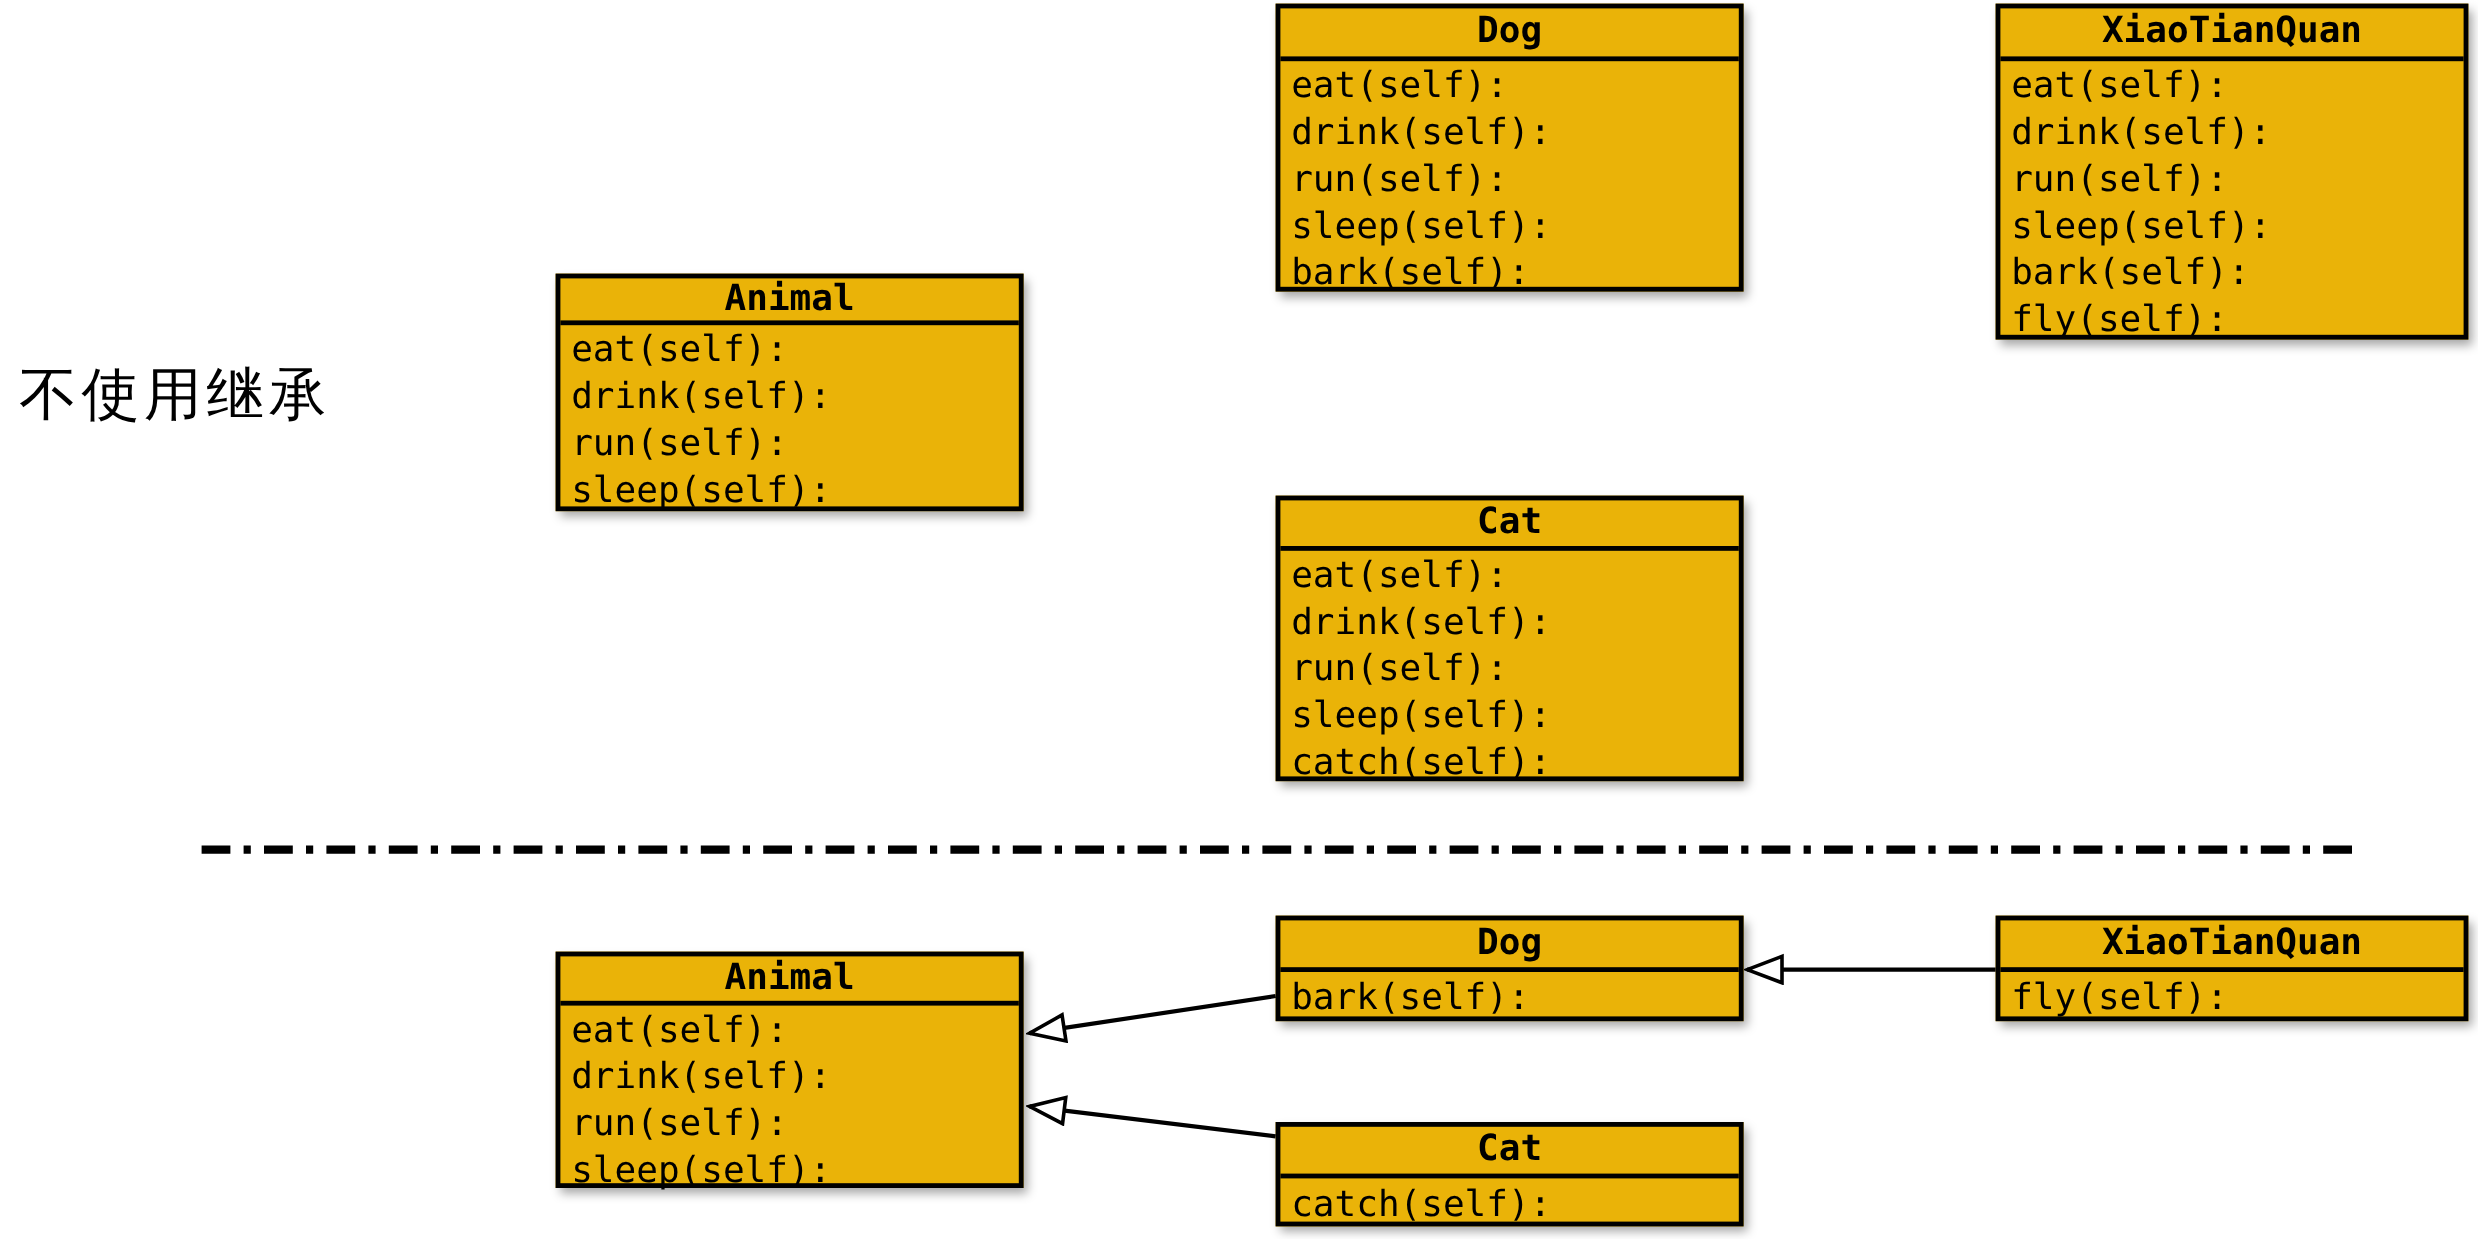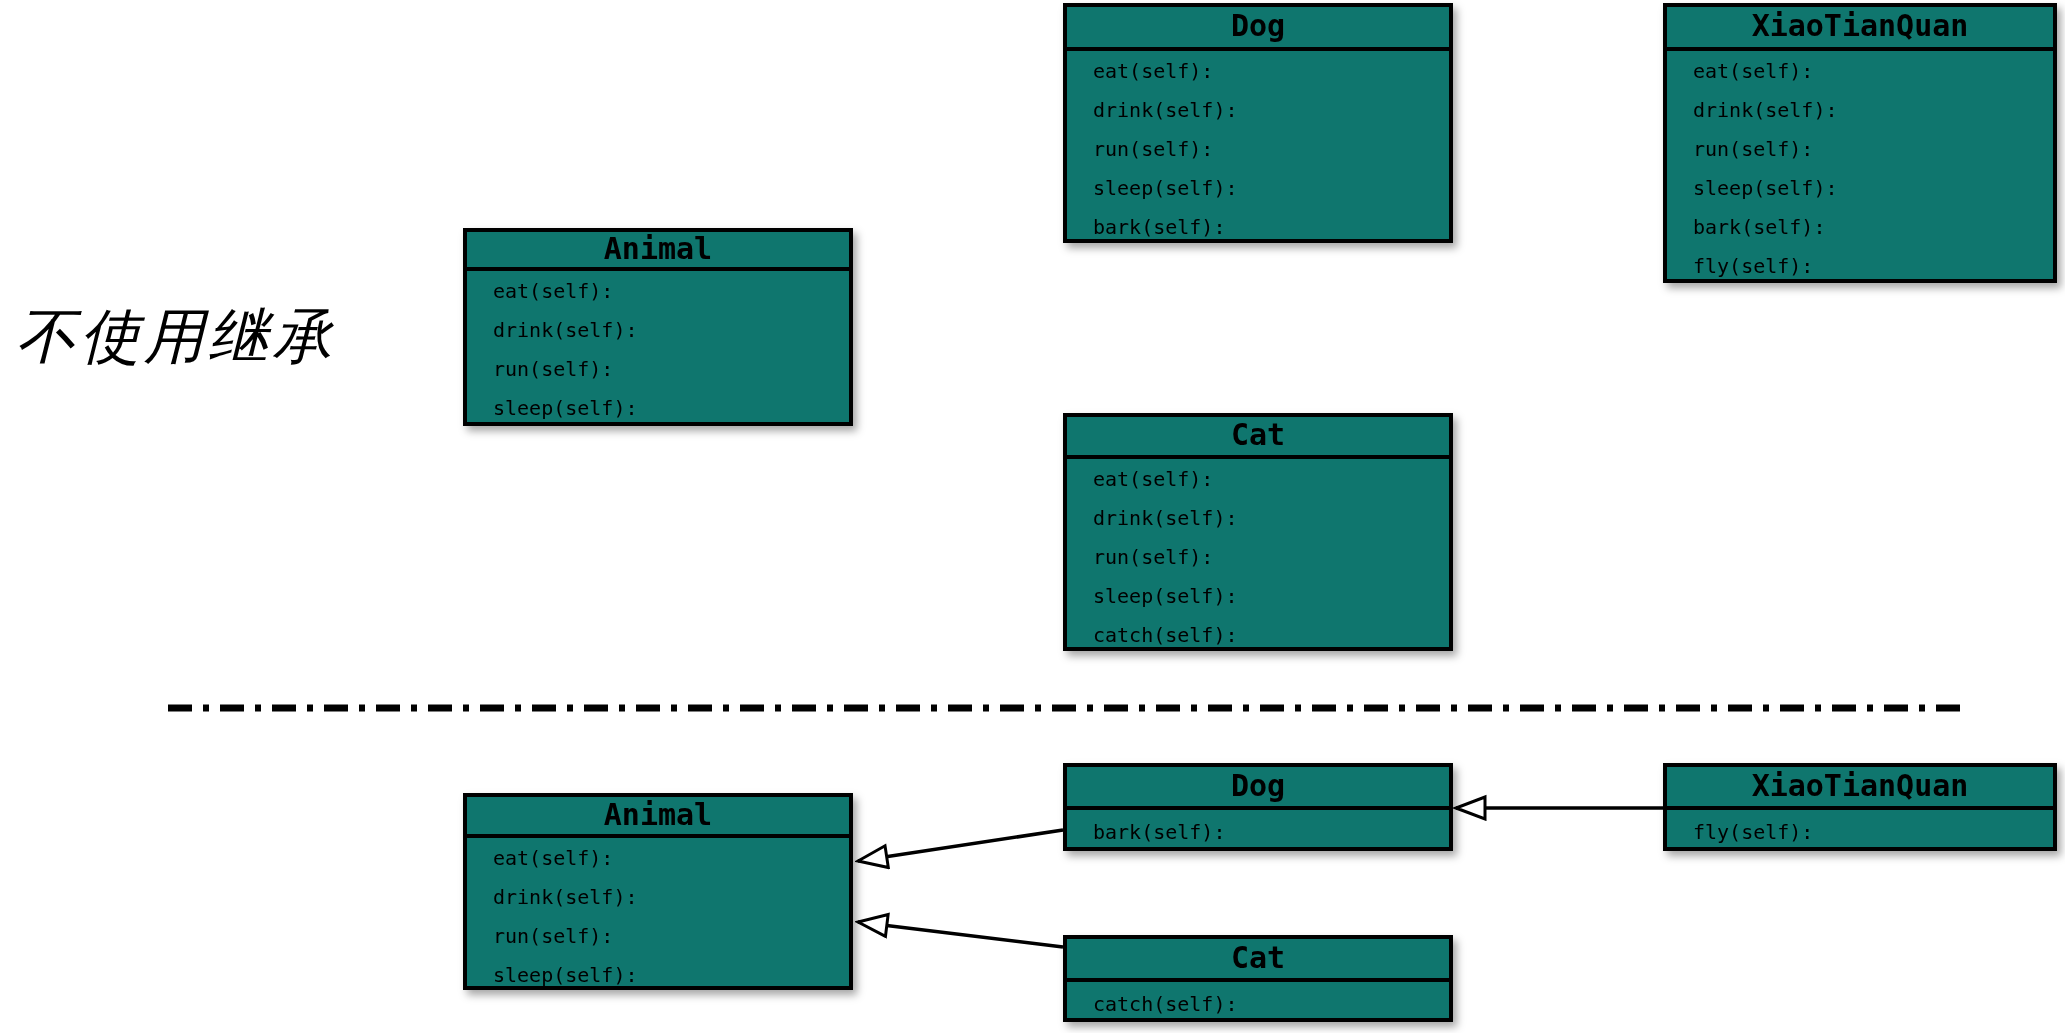--- a/index.html
+++ b/index.html
@@ -8,48 +8,46 @@
     width:2065px;height:1033px;
     background:#ffffff;
     font-family:"DejaVu Sans Mono","Liberation Mono",monospace;
     color:#000;
     overflow:hidden;
   }
   .cbox{
     position:absolute;
     box-sizing:border-box;
     border:4px solid #000;
-    background:#0f766e;
+    background:#eab308;
     box-shadow:4px 5px 8px rgba(0,0,0,0.35);
   }
   .ctitle{
     box-sizing:border-box;
     border-bottom:4px solid #000;
     font-weight:bold;
     font-size:30px;
     text-align:center;
     overflow:hidden;
   }
   .cmethods{padding-top:1px;}
   .m{
-    font-size:20px;
+    font-size:30px;
     line-height:39px;
     padding-left:9px;
     white-space:pre;
-    margin-left:17px;
   }
   .m.tall{line-height:42px;}
   .section-label{
     position:absolute;
     font-family:"Liberation Sans","DejaVu Sans",sans-serif;
-    font-size:60px;
+    font-size:48px;
     letter-spacing:4px;
     color:#000;
     white-space:nowrap;
-    font-style:italic;
   }
   svg.overlay{
     position:absolute;left:0;top:0;
     pointer-events:none;
   }
 </style>
 </head>
 <body>
 
 <div id="canvas">

